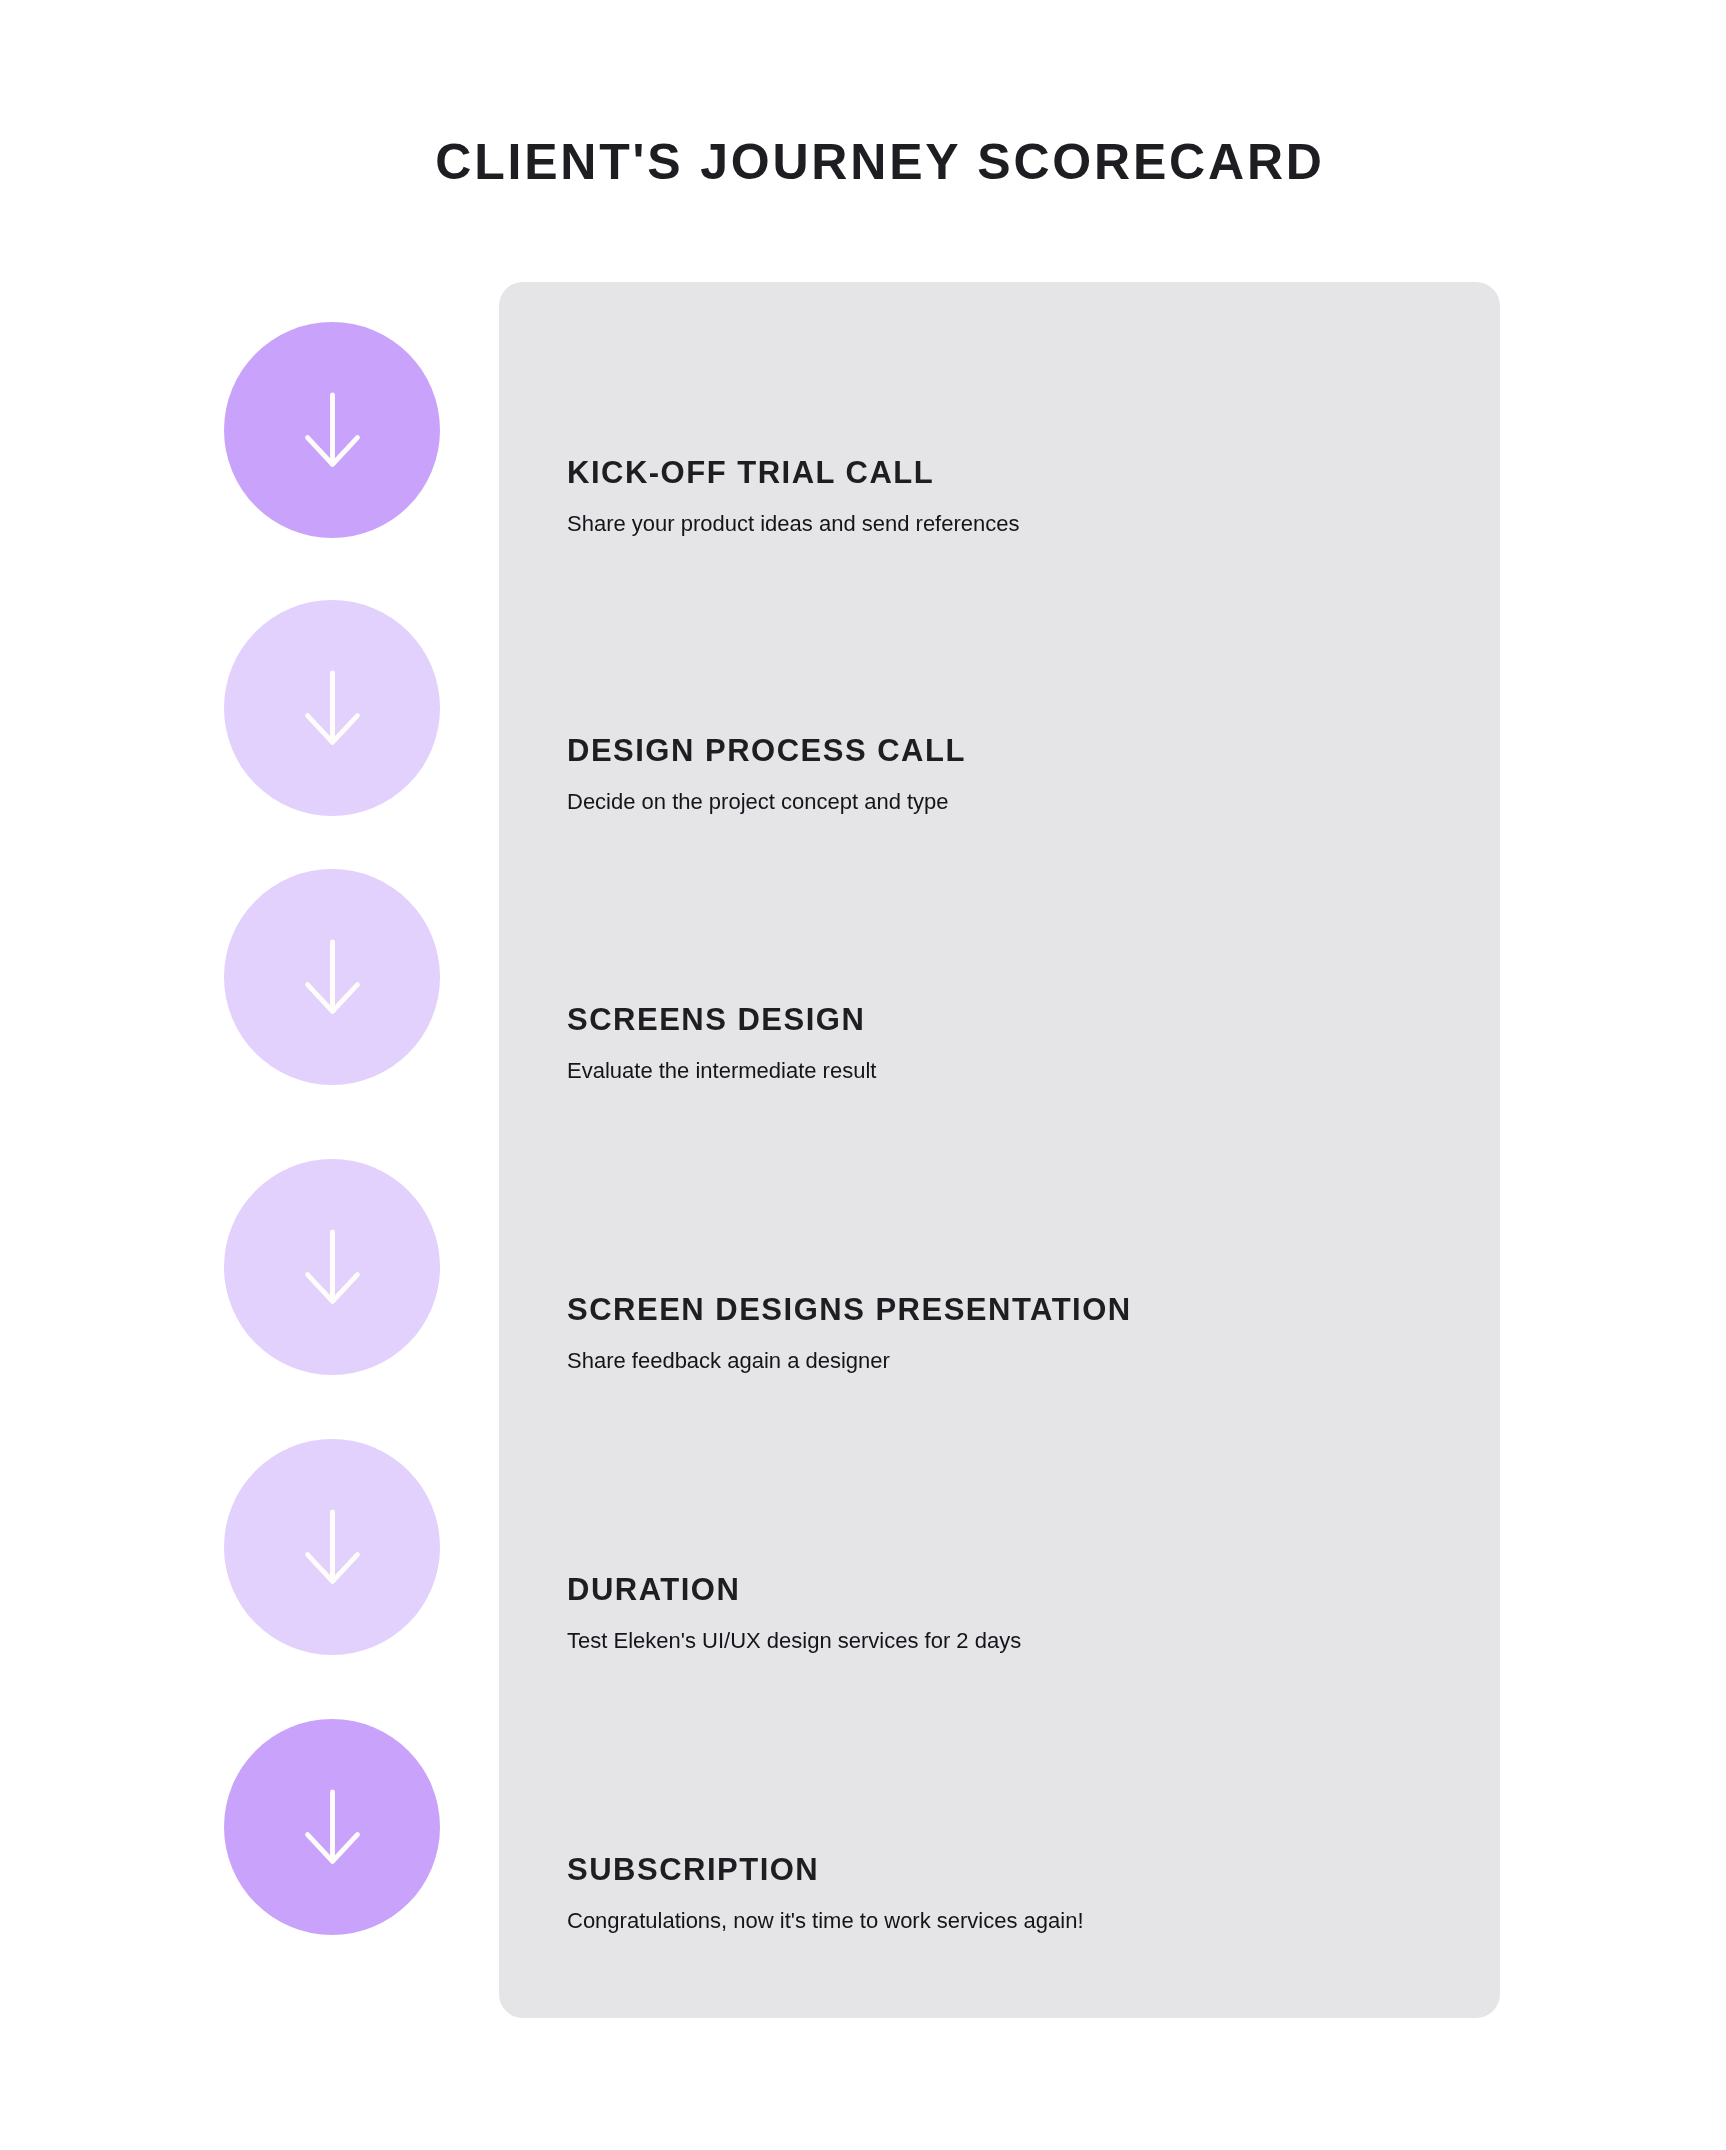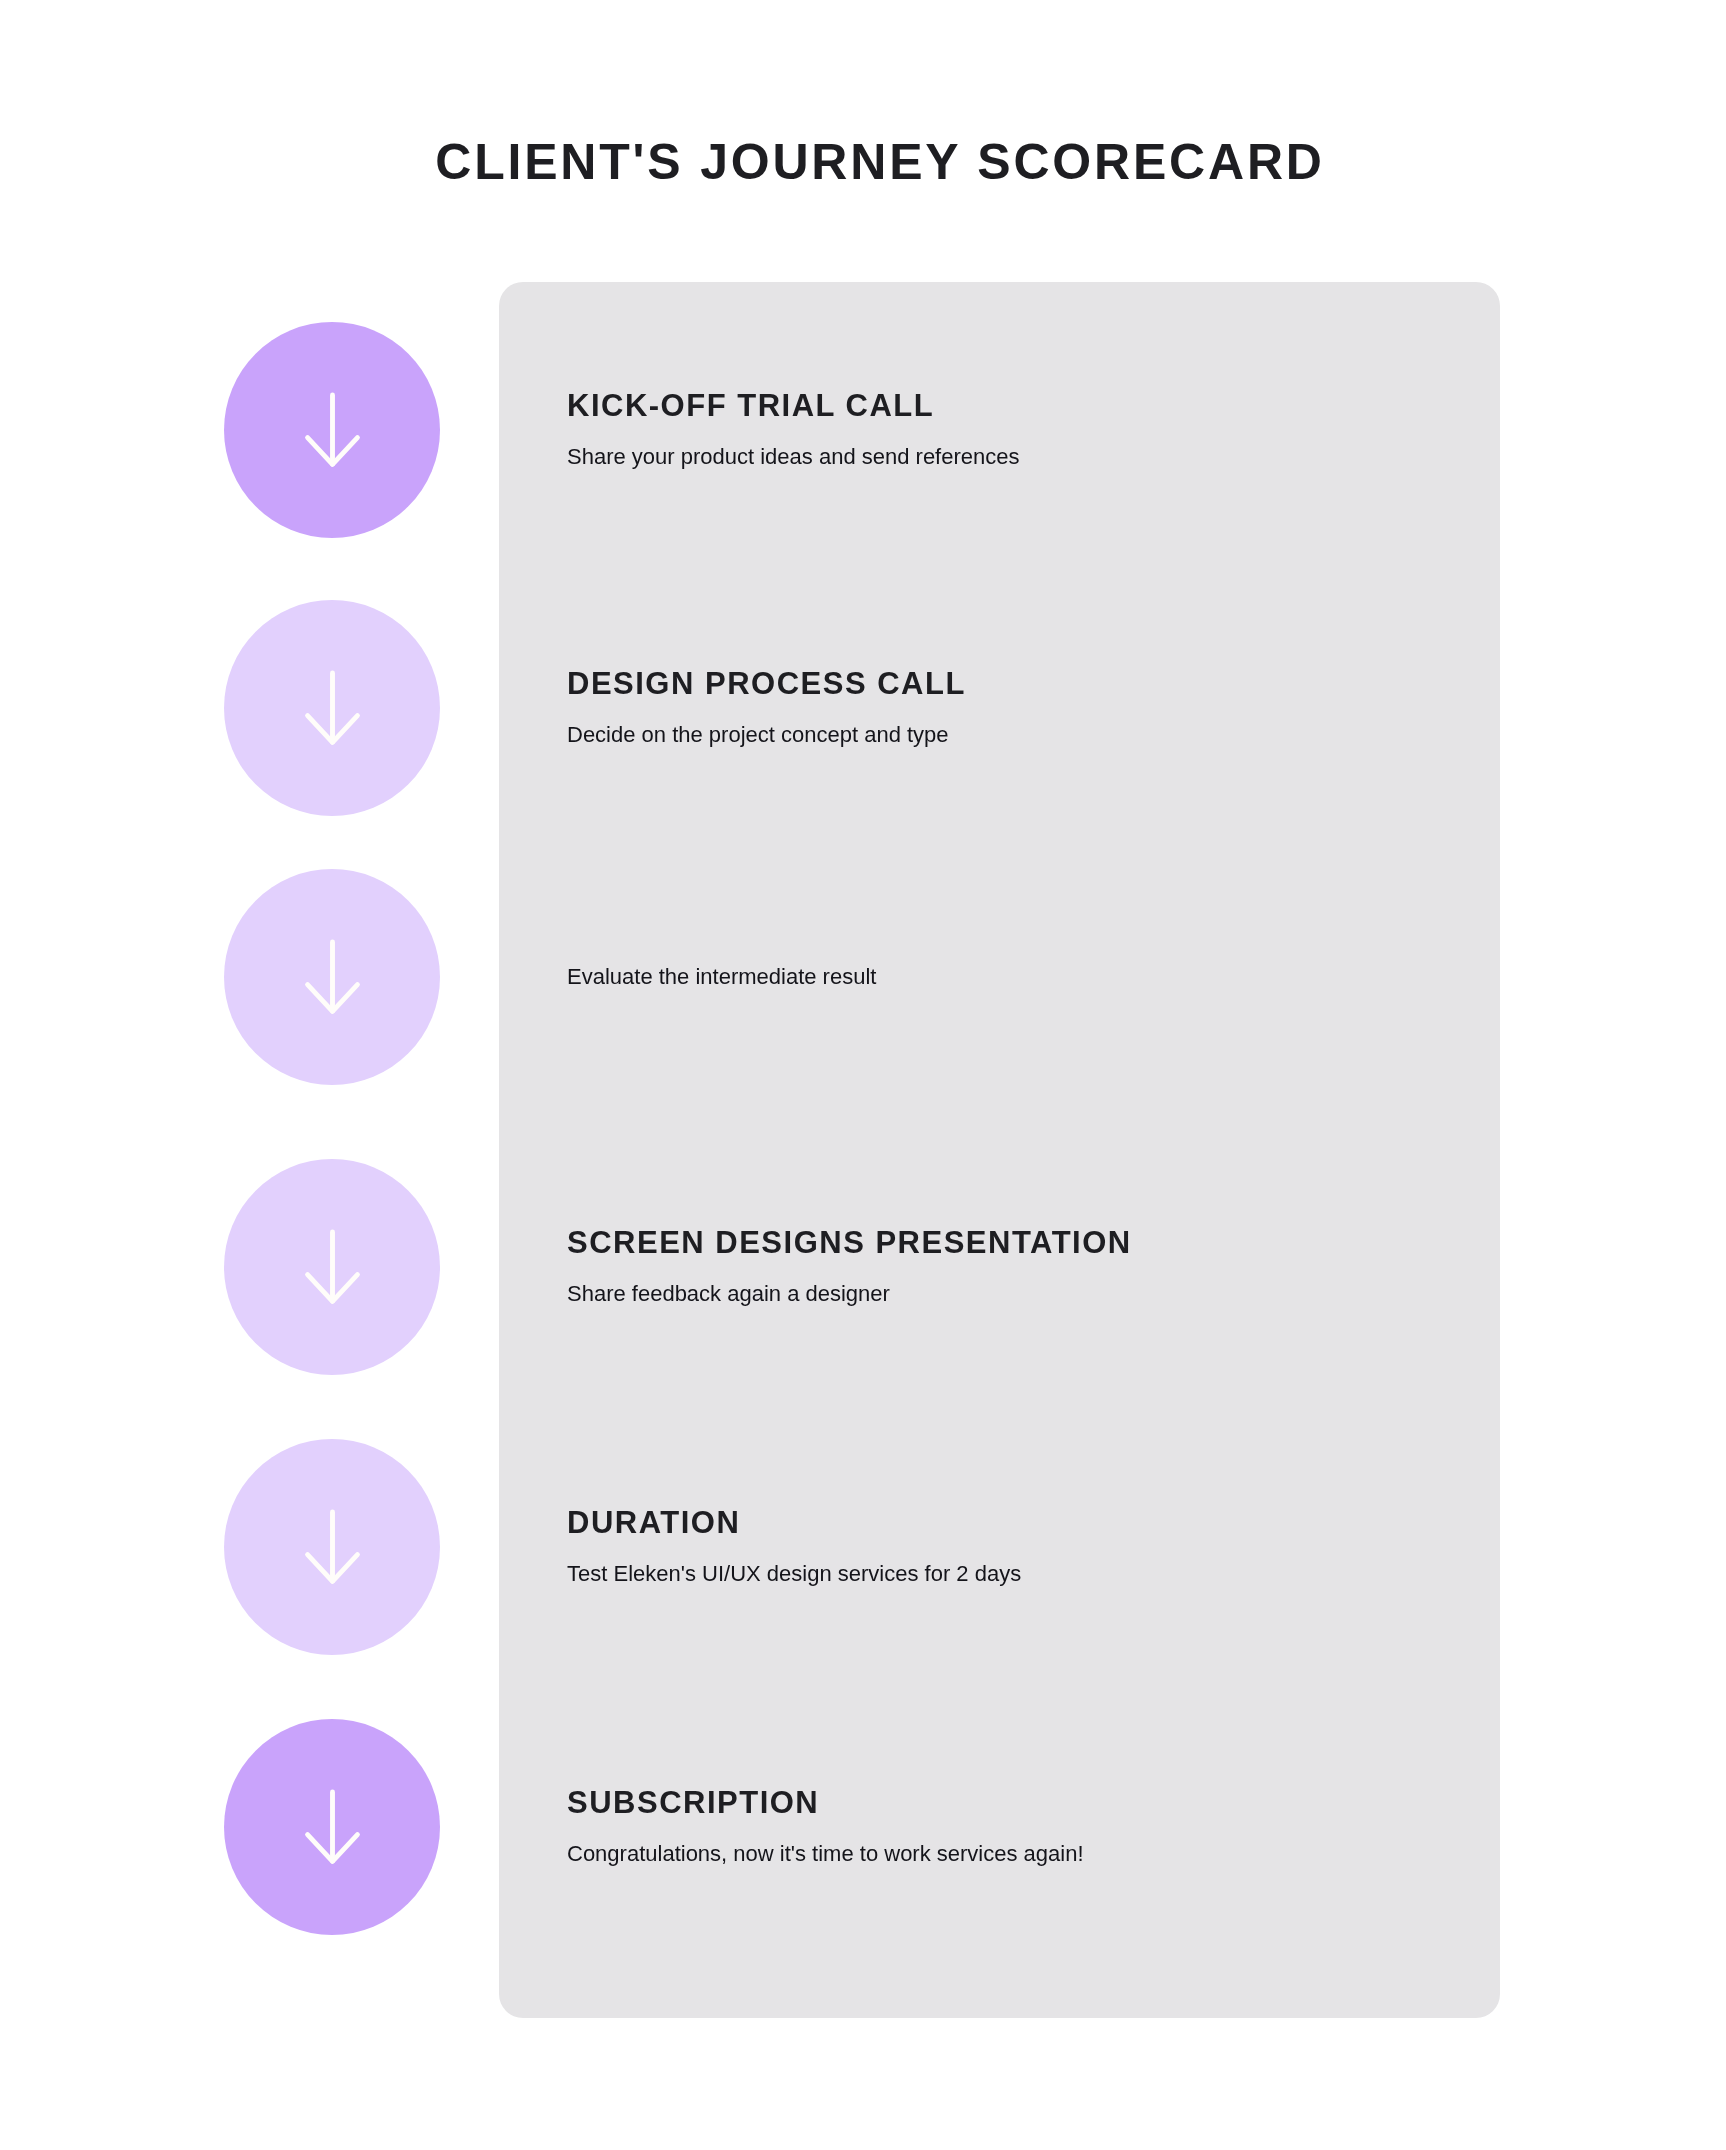--- a/index.html
+++ b/index.html
@@ -98,21 +98,21 @@
 
   
   .step-text {
     position:absolute;
     left:343px;
     top:0;
     width:915px;
     height:216px;
     display:flex;
     flex-direction:column;
-    justify-content:center;
+    justify-content:flex-end;
   }
 
   .step-heading {
     font-size:31px;
     font-weight:700;
     letter-spacing:1.5px;
     color:#1E1E22;
     line-height:1.18;
     margin-bottom:17px;
   }
@@ -173,20 +173,21 @@
       <div class="step step-2">
         <div class="marker tone-soft">
           <span>
             <svg viewBox="0 0 100 100" fill="none" xmlns="http://www.w3.org/2000/svg">
               <path d="M50 10 L50 88" stroke="#FFFDFA" stroke-width="5.5" stroke-linecap="round"></path>
               <path d="M22 58 L50 88 L78 58" stroke="#FFFDFA" stroke-width="5.5" stroke-linecap="round" stroke-linejoin="round"></path>
             </svg>
           </span>
         </div>
         <div class="step-text">
+          <div class="step-heading">SCREENS DESIGN</div>
           <div class="step-desc">Evaluate the intermediate result</div>
         </div>
       </div>
 
       <div class="step step-3">
         <div class="marker tone-soft">
           <span>
             <svg viewBox="0 0 100 100" fill="none" xmlns="http://www.w3.org/2000/svg">
               <path d="M50 10 L50 88" stroke="#FFFDFA" stroke-width="5.5" stroke-linecap="round"></path>
               <path d="M22 58 L50 88 L78 58" stroke="#FFFDFA" stroke-width="5.5" stroke-linecap="round" stroke-linejoin="round"></path>

